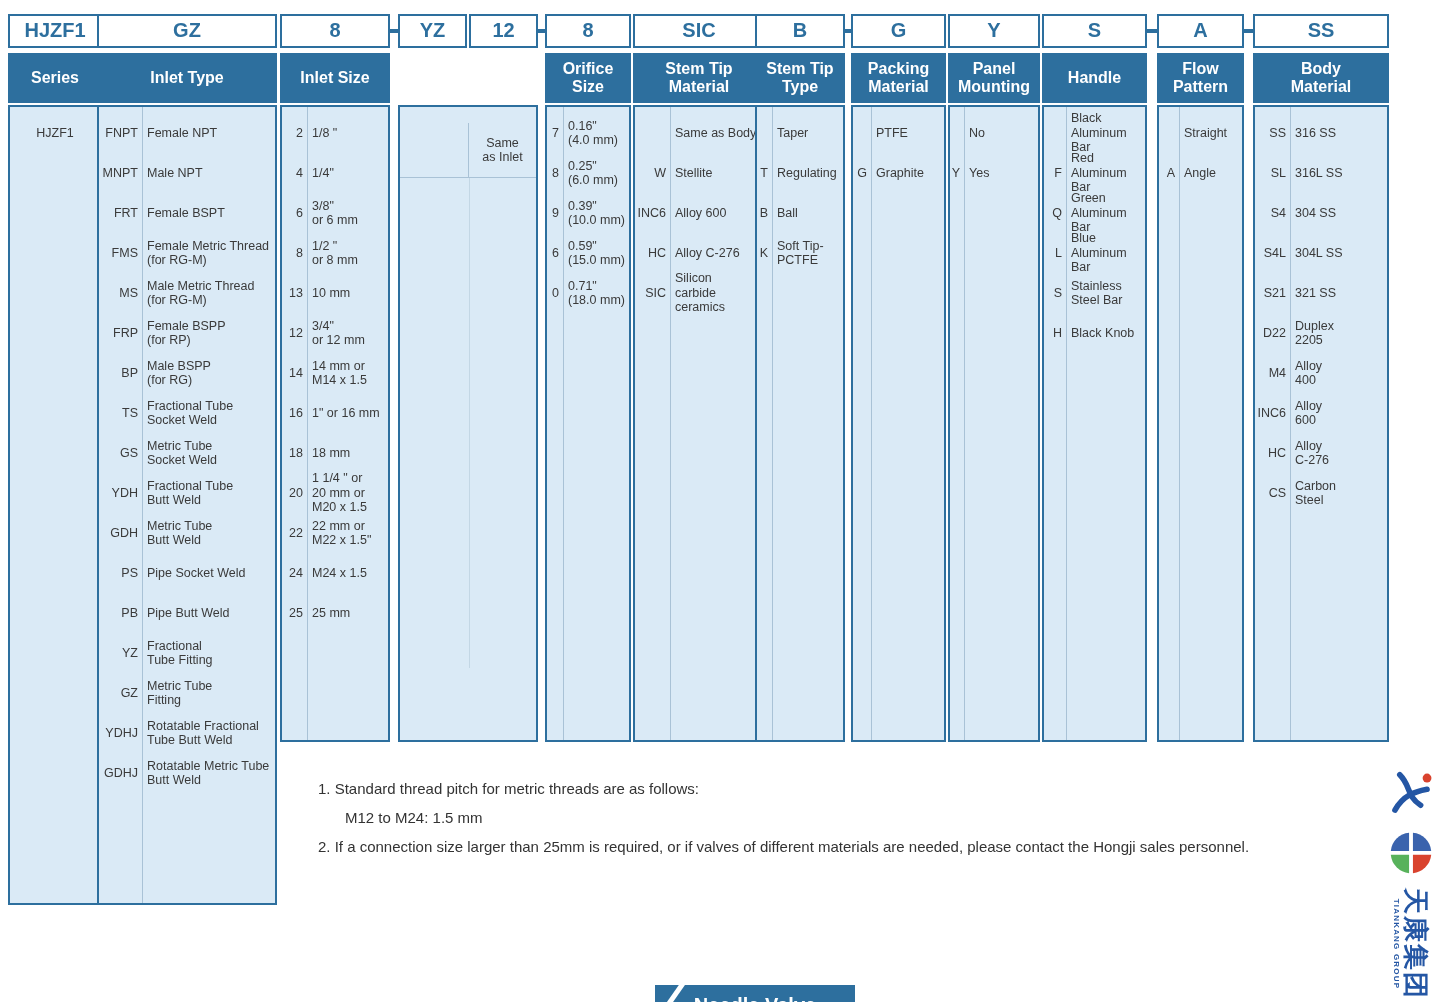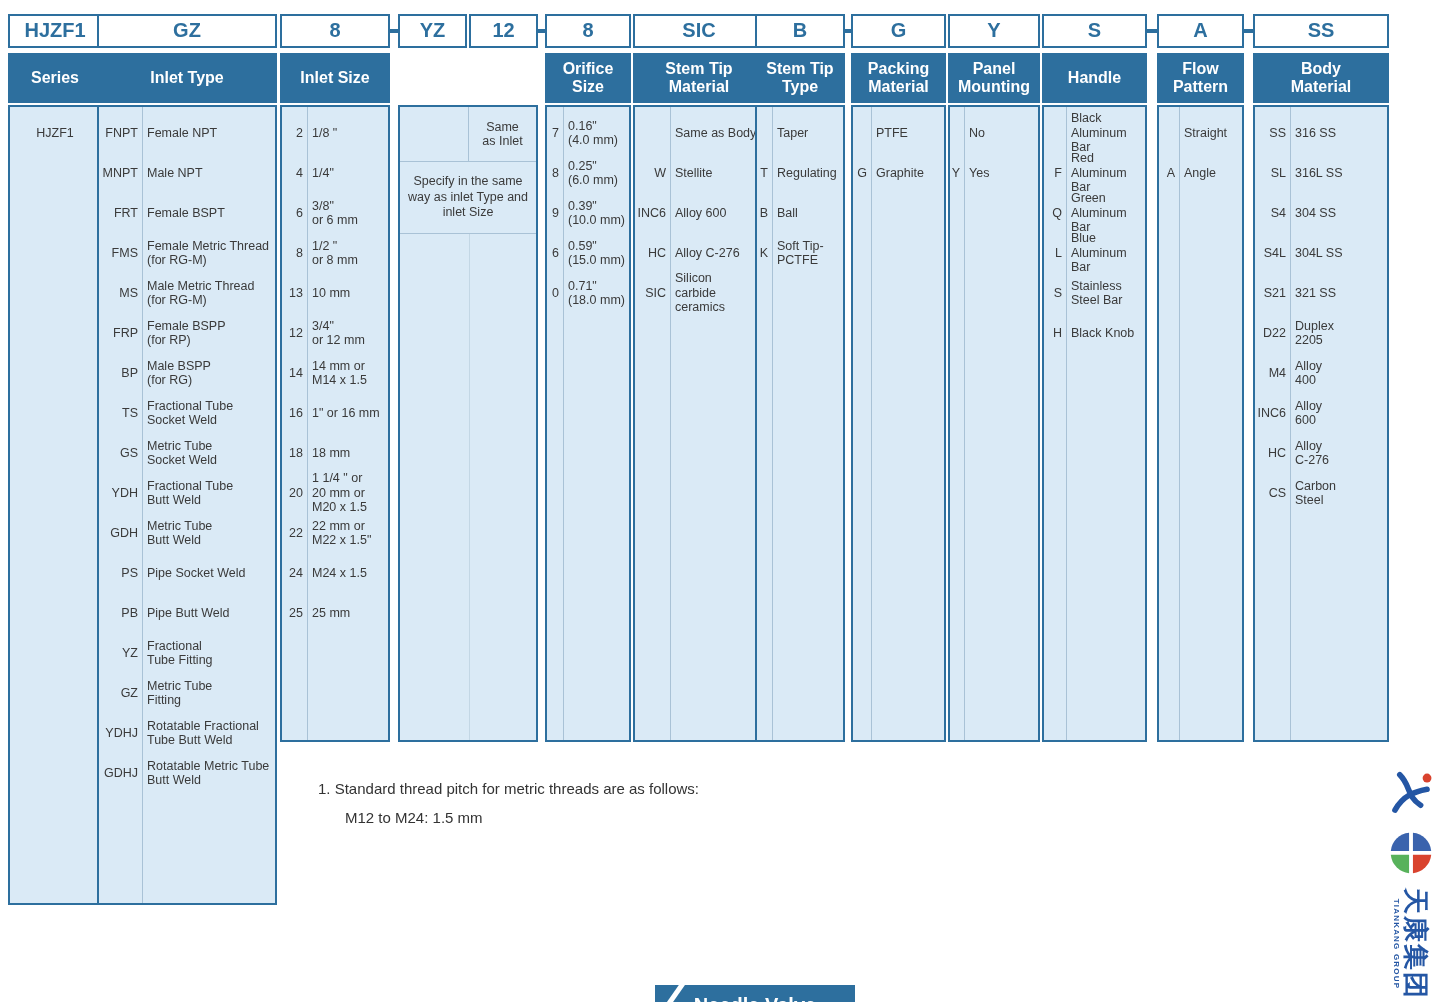--- a/index.html
+++ b/index.html
@@ -31,21 +31,21 @@
   .c3{left:398px;width:140px;--bh:637px;--cw:69px}
   .c4{left:545px;width:86px;--bh:637px;--cw:16px}
   .c5{left:633px;width:132px;--bh:637px;--cw:35px}
   .c6{left:755px;width:90px;--bh:637px;--cw:15px}
   .c7{left:851px;width:95px;--bh:637px;--cw:18px}
   .c8{left:948px;width:92px;--bh:637px;--cw:14px}
   .c9{left:1042px;width:105px;--bh:637px;--cw:22px}
   .c10{left:1157px;width:87px;--bh:637px;--cw:20px}
   .c11{left:1253px;width:136px;--bh:637px;--cw:35px}
   
-  .outbody{padding-top:0}
+  .outbody{padding-top:16px}
   .orow1{height:55px;border-bottom:1px solid var(--divider);display:flex}
   .orow1 .oleft{width:69px;border-right:1px solid var(--divider)}
   .orow1 .oright{flex:1;display:flex;align-items:center;justify-content:center;
                  text-align:center;white-space:pre-line;font-size:12.5px;line-height:1.16}
   .orow2{height:72px;border-bottom:1px solid var(--divider);display:flex;align-items:center;
          justify-content:center;text-align:center;white-space:pre-line;font-size:12.5px;line-height:1.25}
   .orow3{position:relative;height:calc(100% - 127px)}
   .orow3::after{content:"";position:absolute;left:69px;top:0;bottom:0;width:1px;background:#c3d7e5}
   
   .tick{position:absolute;top:29px;height:4px;background:var(--accent)}
@@ -251,23 +251,20 @@
 
 <div class="col c3">
   <div class="codebox half-a">YZ</div>
   <div class="codebox half-b">12</div>
   <div class="bodybox outbody">
     <div class="orow1">
       <div class="oleft"></div>
       <div class="oright">Same
 as Inlet</div>
     </div>
-    <div class="orow2">Specify in the same
-way as inlet Type and
-inlet Size</div>
     <div class="orow3"></div>
   </div>
 </div>
 
 <div class="col c4">
   <div class="codebox">8</div>
   <div class="band">Orifice
 Size</div>
   <div class="bodybox">
     <div class="vline"></div>
@@ -510,20 +507,21 @@
           <span class="rlabel">Carbon
 Steel</span>
         </div>
       </div>
   </div>
 </div>
 
 <div class="notes">
   <div class="note">1. Standard thread pitch for metric threads are as follows:</div>
   <div class="note indent">M12 to M24: 1.5 mm</div>
+  <div class="note">2. If a connection size larger than 25mm is required, or if valves of different materials are needed, please contact the Hongji sales personnel.</div>
 </div>
 
 <div class="banner">
   <div class="stripe"></div>
   <span>Needle Valve</span>
 </div>
 
 <div class="logo">
   <svg width="50" height="56" viewBox="0 0 60 60">
     <circle cx="10" cy="10" r="5.5" fill="#d9432e"></circle>

